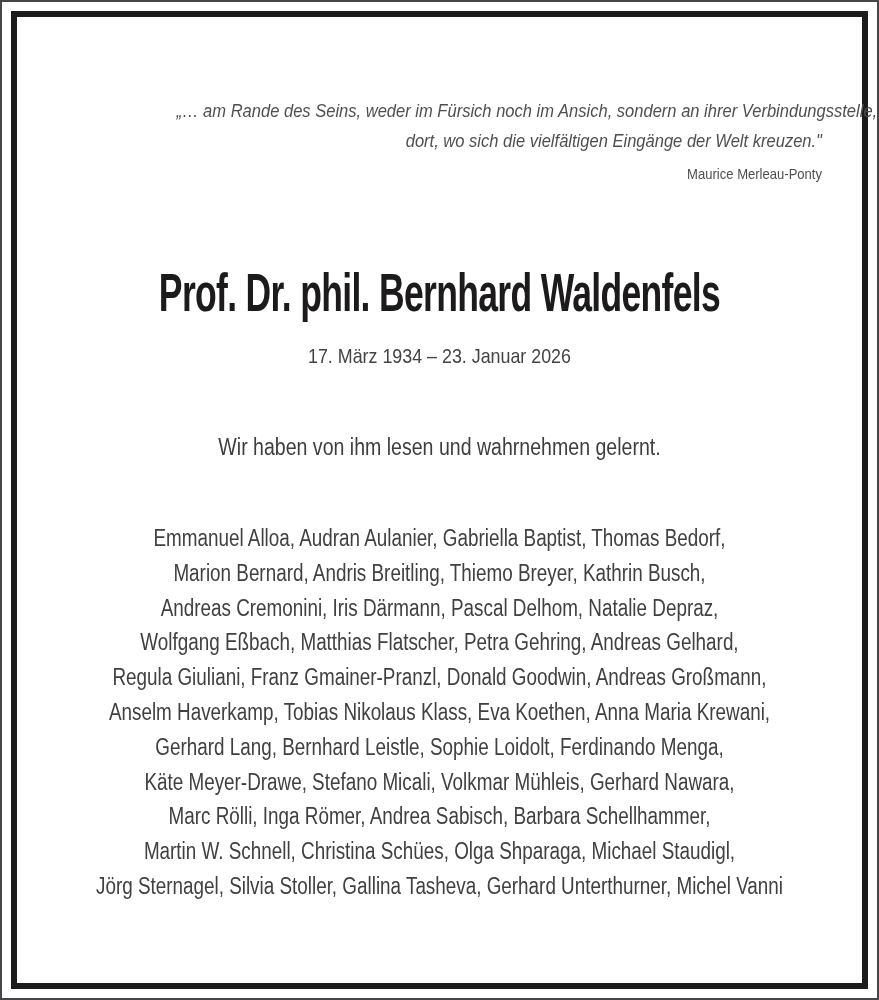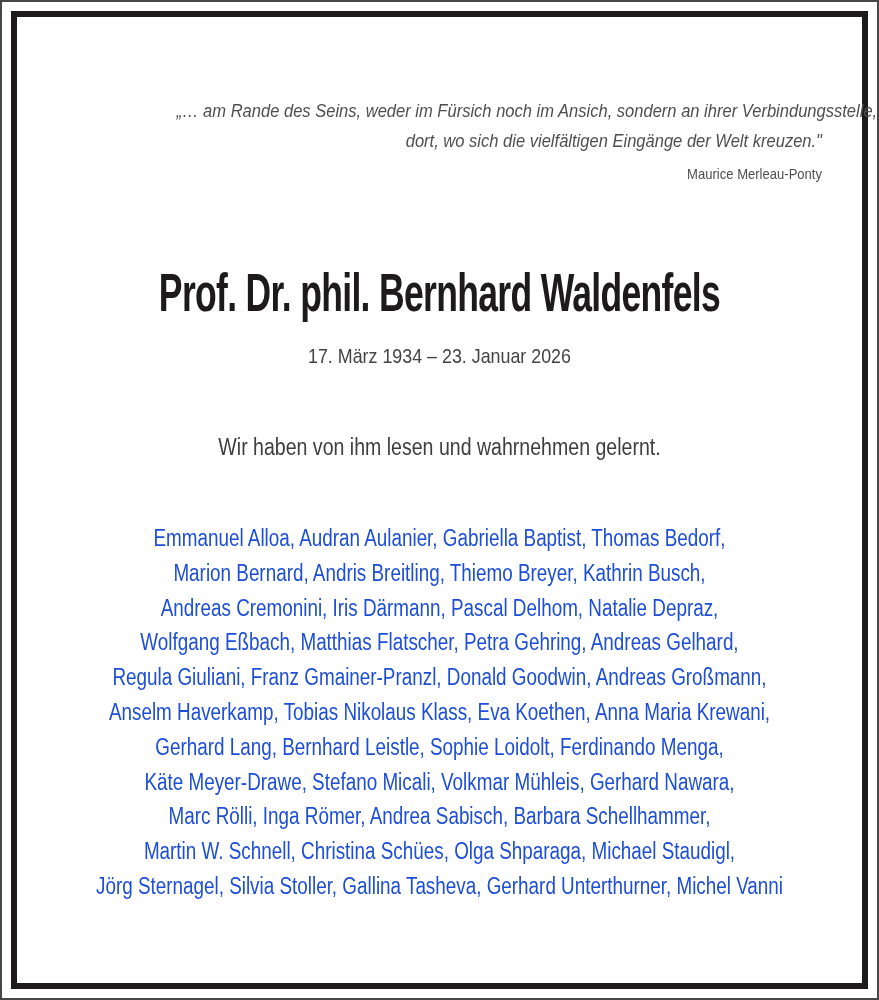--- a/index.html
+++ b/index.html
@@ -102,21 +102,21 @@
     transform: scaleX(0.85);
     transform-origin: 50% 50%;
   }
 
   .names {
     position: absolute;
     top: 521px;
     left: 0;
     right: 0;
     text-align: center;
-    color: #1d4ed8;
+    color: #404040;
   }
   .name-line {
     font-size: 23px;
     line-height: 34.8px;
     white-space: nowrap;
     transform: scaleX(0.82);
     transform-origin: 50% 50%;
   }
 </style>
 </head>

